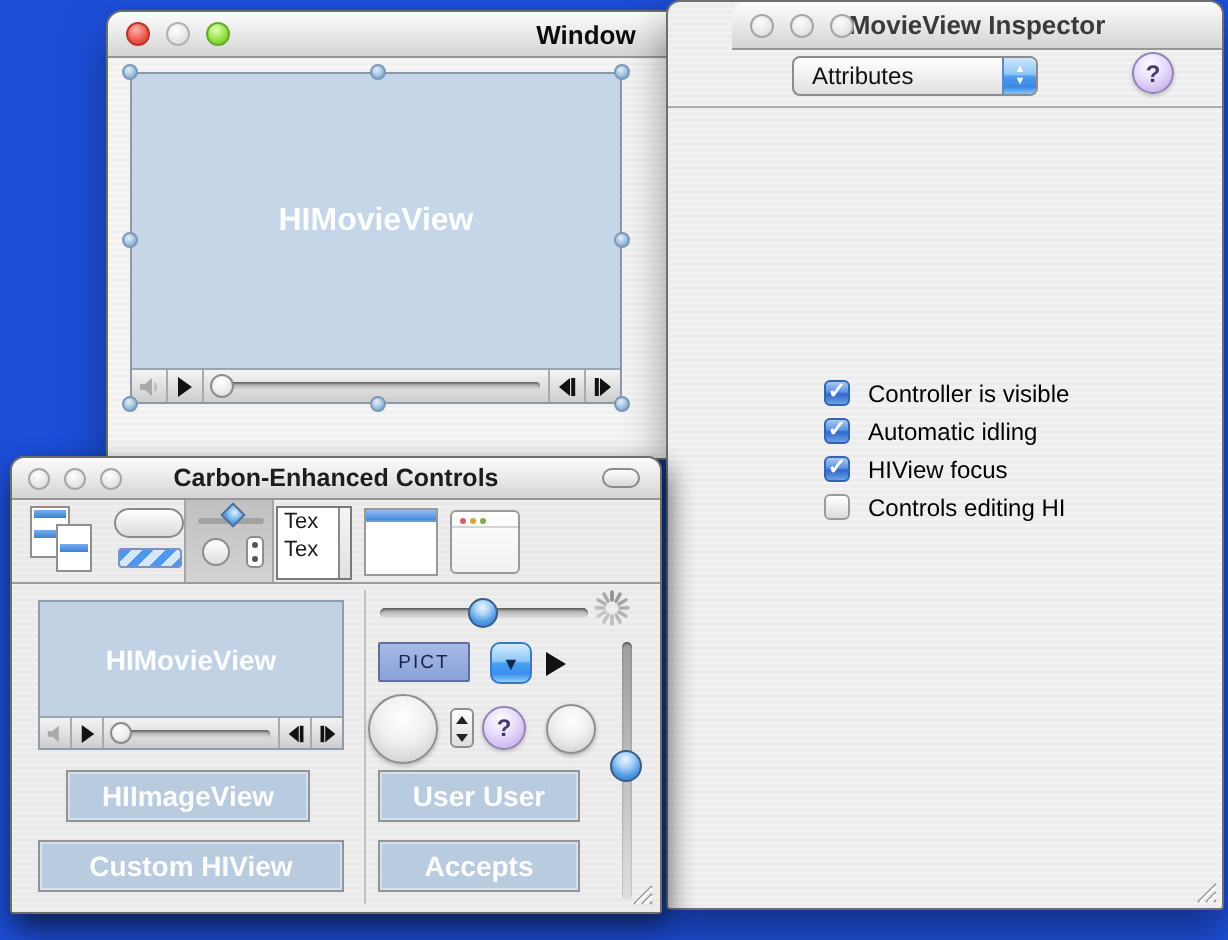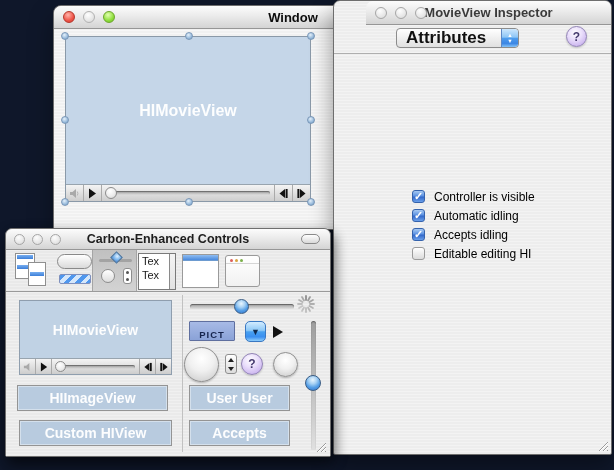--- a/index.html
+++ b/index.html
@@ -1,18 +1,18 @@
 <!DOCTYPE html>
 <html><head>
 <meta charset="utf-8">
 <style>
   * { margin:0; padding:0; box-sizing:border-box; }
   html,body { width:614px; height:470px; }
   body { font-family:"Liberation Sans", sans-serif; background:#fff; }
-  .stage { position:relative; width:614px; height:470px; overflow:hidden; background:#0f172a; }
+  .stage { position:relative; width:614px; height:470px; overflow:hidden; background:#1d4ed8; }
 
   .win { position:absolute; border:1px solid #6e6e6e; }
   .pinstripe { background-image:repeating-linear-gradient(180deg,#f3f3f3 0 1px,#ededed 1px 3px); }
 
   .titlebar { position:relative; background:linear-gradient(180deg,#fcfcfc 0%,#ebebeb 45%,#d4d4d4 100%);
               border-bottom:1px solid #969696; display:flex; align-items:center; }
   .title { position:absolute; left:0; right:0; text-align:center; color:#0c0c0c; }
   .lights { display:flex; gap:8px; margin-left:9px; z-index:2; }
   .light { width:12px; height:12px; border-radius:50%; }
   .light.red   { background:radial-gradient(circle at 40% 30%, #ffb3aa, #ee5448 60%, #d23a2e); border:1px solid #b5372c; }
@@ -48,21 +48,21 @@
 
   
   .win.inspector { left:333px; top:0; width:279px; height:455px; z-index:2;
                    border-radius:7px 7px 2px 2px; box-shadow:0 10px 22px rgba(0,0,0,.4); }
   .win.inspector .titlebar { height:24px; border-radius:7px 7px 0 0;margin-left:32px; }
   .win.inspector .title { font-size:13px; font-weight:bold; color:#3a3a3a; }
   .insp-sub { position:absolute; left:0; top:24px; width:100%; height:29px; border-bottom:1px solid #aeaeae; }
 
   .aqua-popup { position:absolute; left:62px; top:3px; width:123px; height:20px; border:1px solid #8c8c8c; border-radius:4px;
                 background:linear-gradient(180deg,#ffffff,#e0e0e0); display:flex; align-items:center; overflow:hidden; }
-  .aqua-popup .pop-label { flex:1; padding-left:9px; font-size:17px; color:#111;font-weight:bold; }
+  .aqua-popup .pop-label { flex:1; padding-left:9px; font-size:12px; color:#111; }
   .pop-cap { width:17px; height:100%; border-left:1px solid #5d88c6; border-radius:0 3px 3px 0;
              background:linear-gradient(180deg,#cde7fd 0%,#8ec6f6 45%,#4d9cee 52%,#3c86e4 80%,#86c4f8 100%);
              display:flex; flex-direction:column; align-items:center; justify-content:center; }
   .pop-cap span { color:#fff; font-size:5.5px; line-height:6px; }
 
   .help-btn { border-radius:50%; border:1px solid #9183b5; color:#453a6e; font-weight:bold;
               background:radial-gradient(circle at 42% 30%, #fefcff 0%, #eadffb 40%, #cdb7f0 78%, #bfa8e9 100%);
               display:flex; align-items:center; justify-content:center; box-shadow:0 1px 2px rgba(0,0,0,.2); }
   .insp-help { position:absolute; left:232px; top:1px; width:21px; height:21px; font-size:12px; }
 
@@ -140,22 +140,22 @@
   .p-movieview .mc-btn { width:16px; }
 
   .slider-groove { position:absolute; background:linear-gradient(180deg,#9d9d9d,#e0e0e0); border-radius:3px;
                    box-shadow:inset 0 1px 1px rgba(0,0,0,.4); }
   .aqua-ball { position:absolute; border-radius:50%; border:1px solid #3a5d85;
                background:radial-gradient(circle at 48% 28%, #e9f6ff 0%, #a9d2f4 32%, #549ee6 62%, #2f6fca 100%); }
 
   .spinner { position:absolute; left:290px; top:2px; width:20px; height:20px; }
 
   .pict-btn { position:absolute; left:183px; top:29px; width:46px; height:20px; border:1px solid #5f6f9f; border-radius:1px;
-              background:linear-gradient(180deg,#a7bae6,#8aa2d7); color:#16244c; font-size:9.5px; font-weight:bold;
-              letter-spacing:1px; display:flex; align-items:flex-end; justify-content:center; }
+              background:linear-gradient(180deg,#a7bae6,#8aa2d7); color:#16244c; font-size:9.5px; font-weight:normal;
+              letter-spacing:1px; display:flex; align-items:center; justify-content:center; }
   .arrow-btn { position:absolute; left:239px; top:29px; width:21px; height:21px; border:1px solid #3a78c2; border-radius:5px;
                background:linear-gradient(180deg,#d3ecff 0%,#8ec9f7 44%,#47a0f0 52%,#3b8ff0 78%,#8ecdfb 100%);
                display:flex; align-items:center; justify-content:center; color:#102a4d; font-size:9px; }
   .disclosure { position:absolute; left:267px; top:34px; width:0; height:0;
                 border-left:10px solid #111; border-top:6px solid transparent; border-bottom:6px solid transparent; }
 
   .round-bevel { position:absolute; border-radius:50%; border:1px solid #8f8f8f;
                  background:radial-gradient(circle at 50% 32%, #ffffff 0%, #f0f0f0 45%, #d6d6d6 80%, #c9c9c9 100%);
                  box-shadow:0 1px 2px rgba(0,0,0,.25); }
   .little-stepper { position:absolute; left:219px; top:62px; width:12px; height:20px; border:1px solid #8f8f8f; border-radius:3px;
@@ -253,25 +253,25 @@
       <div class="cb-row">
         <span class="aqua-checkbox">
             <span class="checkmark">✓</span>
           </span>
         <span class="cb-label">Automatic idling</span>
       </div>
       <div class="cb-row">
         <span class="aqua-checkbox">
             <span class="checkmark">✓</span>
           </span>
-        <span class="cb-label">Accepts idling</span>
+        <span class="cb-label">HIView focus</span>
       </div>
       <div class="cb-row">
         <span class="aqua-checkbox off"></span>
-        <span class="cb-label">Editable editing HI</span>
+        <span class="cb-label">Controls editing HI</span>
       </div>
     </div>
 
     <svg class="grip" width="13" height="13" viewBox="0 0 13 13">
       <path d="M12 3 L3 12 M12 7 L7 12 M12 11 L11 12" stroke="#9a9a9a" fill="none"></path>
       <path d="M12 4 L4 12 M12 8 L8 12" stroke="#ffffff" fill="none"></path>
     </svg>
   </section>
 
   <section class="win palette">
@@ -361,21 +361,21 @@
           </div>
           <div class="mc-btn last">
             <svg width="10" height="10" viewBox="0 0 11 11">
                 <rect x="1.4" y="1" width="2" height="9" fill="#111"></rect>
                 <path d="M4 1 L9.5 5.5 L4 10 z" fill="#111"></path>
               </svg>
           </div>
         </div>
       </div>
 
-      <div class="ctl-box" style="left:11px;top:93px;width:151px;height:26px">
+      <div class="ctl-box" style="left:27px;top:93px;width:122px;height:26px">
         <span>HIImageView</span>
       </div>
       <div class="ctl-box" style="left:13px;top:128px;width:153px;height:26px">
         <span>Custom HIView</span>
       </div>
 
       <div class="slider-groove" style="left:184px;top:12px;width:104px;height:5px"></div>
       <div class="aqua-ball" style="left:228px;top:7px;width:15px;height:15px"></div>
 
       <svg class="spinner" viewBox="0 0 20 20">

